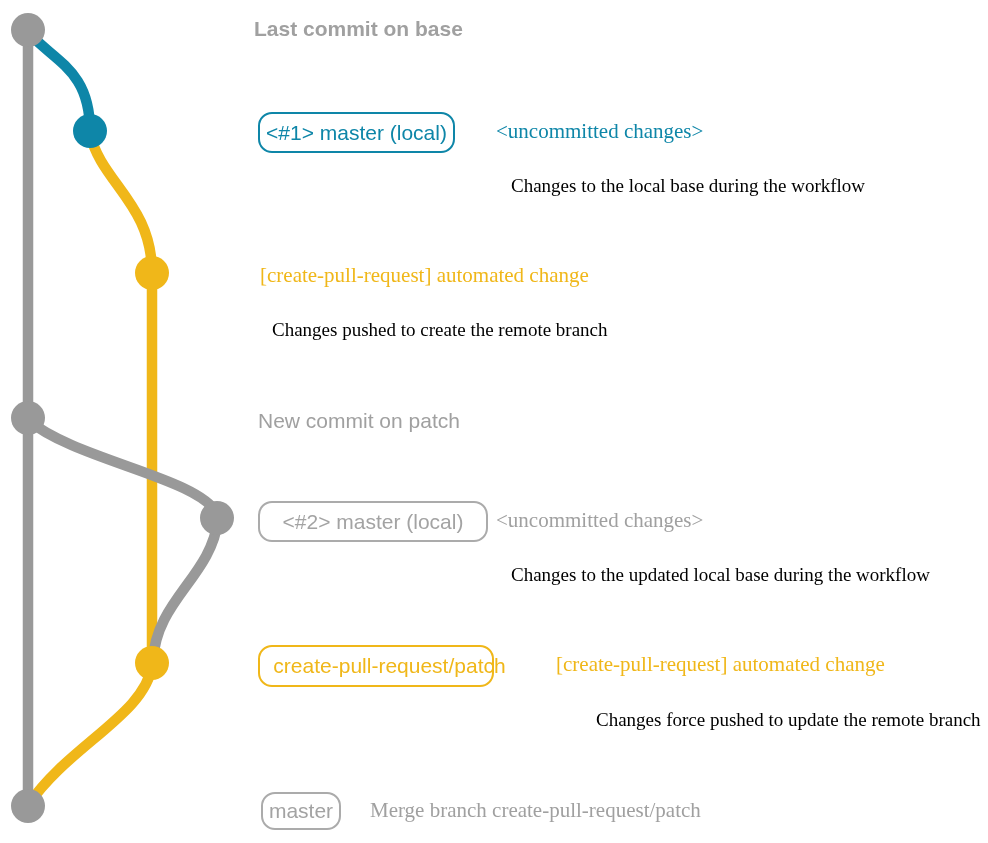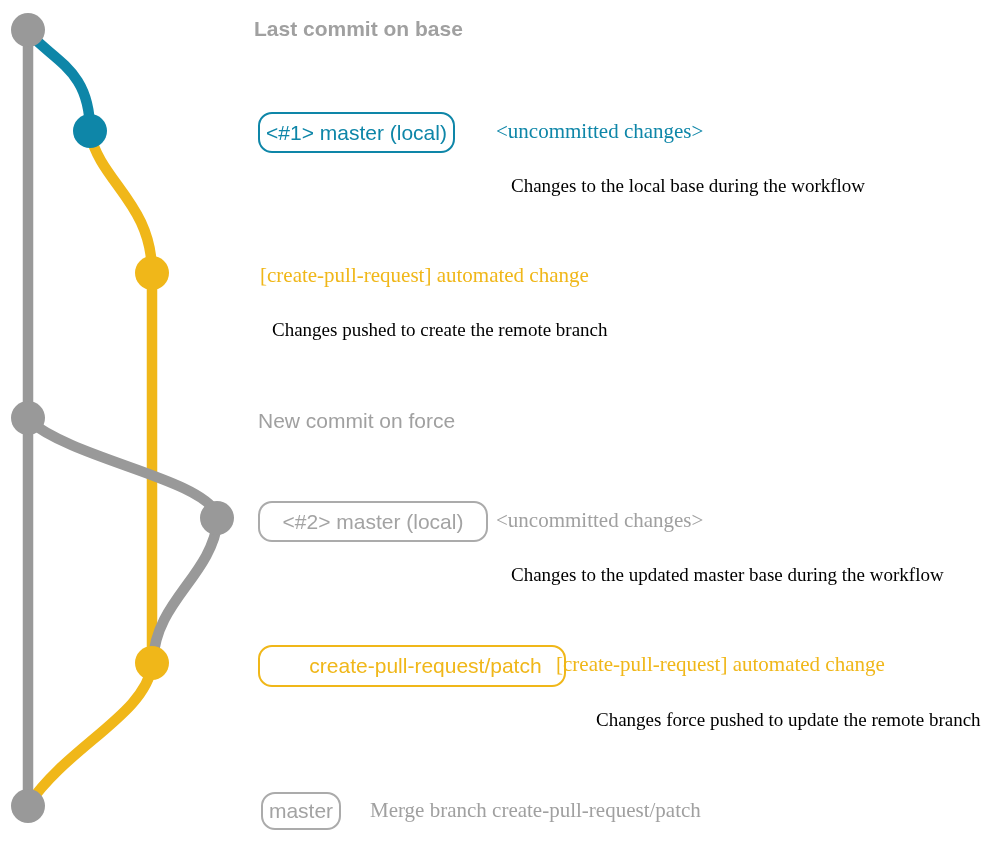--- a/index.html
+++ b/index.html
@@ -72,26 +72,26 @@
 
   <div class="abs note" style="left:254px; top:17px;font-weight:bold;">Last commit on base</div>
 
   <div class="abs badge teal" style="left:258px; top:112px; width:197px; height:41px;">&lt;#1&gt; master (local)</div>
   <div class="abs title teal" style="left:496px; top:119px;">&lt;uncommitted changes&gt;</div>
   <div class="abs desc" style="left:511px; top:151px;">Changes to the local base during the workflow</div>
 
   <div class="abs title yellow" style="left:260px; top:263px;">[create-pull-request] automated change</div>
   <div class="abs desc" style="left:272px; top:295px;">Changes pushed to create the remote branch</div>
 
-  <div class="abs note" style="left:258px; top:409px;">New commit on force</div>
+  <div class="abs note" style="left:258px; top:409px;">New commit on patch</div>
 
   <div class="abs badge gray" style="left:258px; top:501px; width:230px; height:41px;">&lt;#2&gt; master (local)</div>
   <div class="abs title gray" style="left:496px; top:508px;">&lt;uncommitted changes&gt;</div>
-  <div class="abs desc" style="left:511px; top:540px;">Changes to the updated master base during the workflow</div>
+  <div class="abs desc" style="left:511px; top:540px;">Changes to the updated local base during the workflow</div>
 
-  <div class="abs badge yellow" style="left:258px; top:645px; width:308px; height:42px;padding-left:27px;">create-pull-request/patch</div>
+  <div class="abs badge yellow" style="left:258px; top:645px; width:236px; height:42px;padding-left:27px;">create-pull-request/patch</div>
   <div class="abs title yellow" style="left:556px; top:652px;">[create-pull-request] automated change</div>
   <div class="abs desc" style="left:596px; top:685px;">Changes force pushed to update the remote branch</div>
 
   <div class="abs badge gray" style="left:261px; top:792px; width:80px; height:38px;">master</div>
   <div class="abs title gray" style="left:370px; top:798px;">Merge branch create-pull-request/patch</div>
 
 </div>
 
 </body></html>

